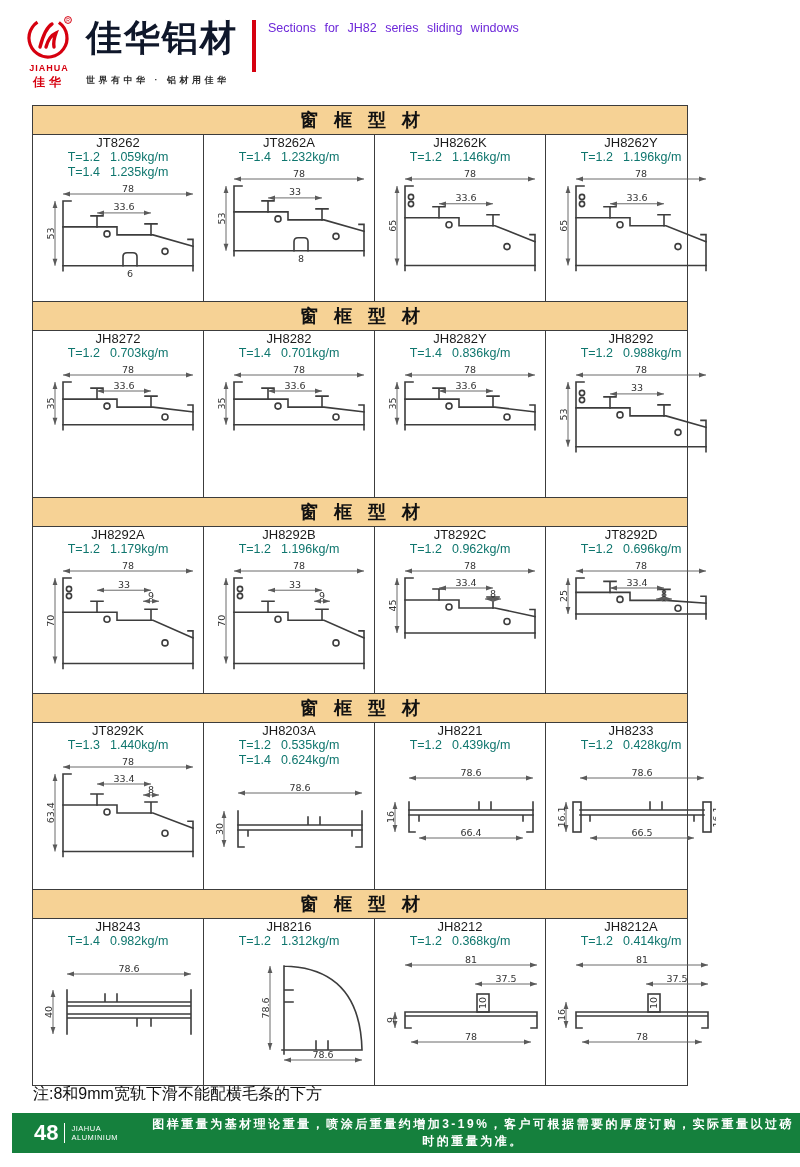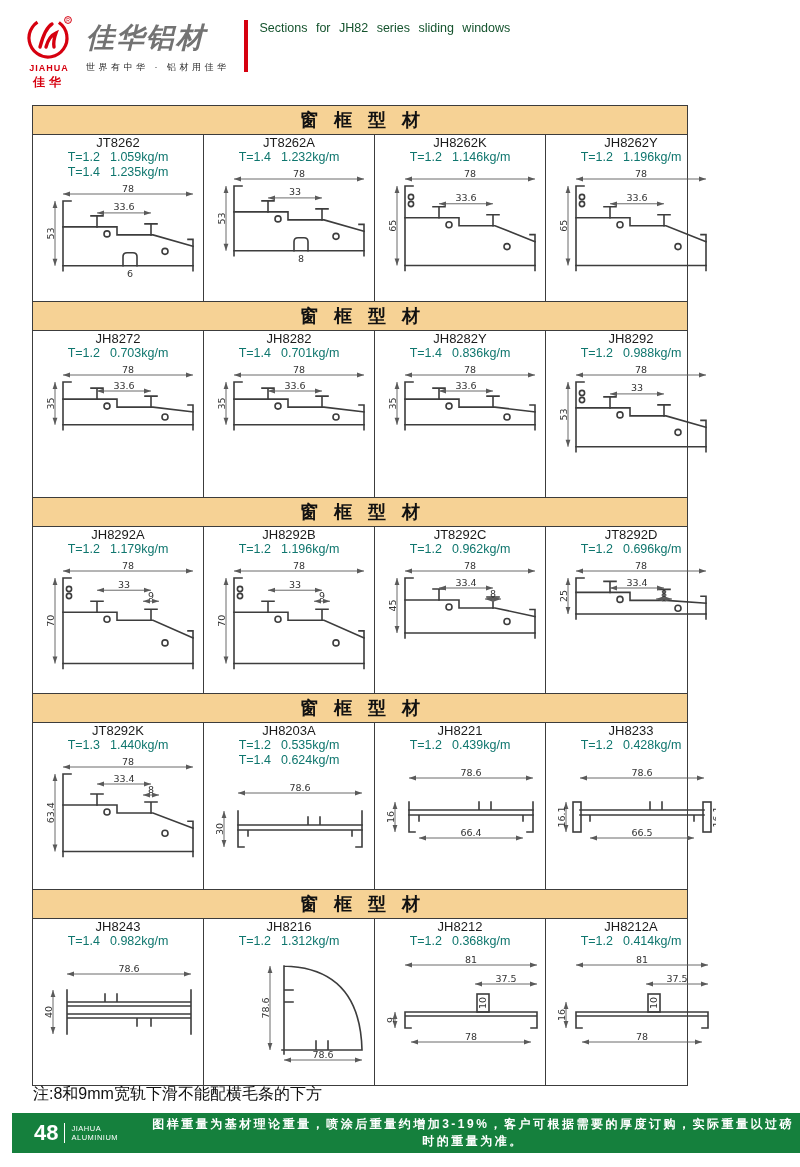--- a/index.html
+++ b/index.html
@@ -5,26 +5,26 @@
   html,body{margin:0;padding:0;}
   body{position:relative;width:800px;height:1167px;background:#ffffff;overflow:hidden;
        font-family:"Liberation Sans",sans-serif;color:#1a1a1a;}
   
   .hd{position:absolute;top:0;left:0;width:800px;height:104px;}
   .hd-inner{position:absolute;top:14px;left:20px;display:flex;align-items:flex-start;}
   .logo-block{display:flex;flex-direction:column;align-items:center;width:58px;margin-right:8px;}
   .logo-sub{color:#d6000f;font-size:9px;font-weight:bold;letter-spacing:1px;margin-top:1px;}
   .logo-cn{color:#d6000f;font-size:12px;font-weight:bold;letter-spacing:4px;margin-top:1px;}
   .brand-block{margin-top:4px;}
-  .brand-name{font-size:28px;font-weight:bold;letter-spacing:2px;color:#737373;line-height:40px;font-style:italic;}
-  .brand-tagline{font-size:9px;font-weight:normal;color:#2b2b2b;letter-spacing:3.5px;margin-top:3px;text-align:right;}
+  .brand-name{font-size:36px;font-weight:bold;letter-spacing:2px;color:#0f172a;line-height:40px;}
+  .brand-tagline{font-size:9px;font-weight:bold;color:#2b2b2b;letter-spacing:3.5px;margin-top:16px;}
   .hd-divider{width:4px;height:52px;background:#d6000f;margin:6px 12px 0 14px;}
   .title-block{margin-top:2px;}
   .page-title{font-size:25px;font-weight:bold;letter-spacing:1px;color:#111;line-height:30px;}
-  .page-subtitle{font-size:12.5px;color:#14532d;word-spacing:5px;margin-top:5px;}
+  .page-subtitle{font-size:12.5px;color:#6d28d9;word-spacing:5px;margin-top:5px;}
   
   .tbl{position:absolute;top:105px;left:32px;width:656px;border:1.4px solid #3c3c3c;box-sizing:border-box;}
   .sec-header{height:28px;background:#f6d295;border-bottom:1.4px solid #3c3c3c;display:flex;
               align-items:center;justify-content:center;}
   .sec-header span{font-size:18px;font-weight:bold;color:#111;letter-spacing:16px;padding-left:16px;}
   .sec-row{display:grid;grid-template-columns:repeat(4,1fr);border-bottom:1.4px solid #3c3c3c;}
   .tbl > .sec-row:last-child{border-bottom:none;}
   .cell{border-right:1px solid #3c3c3c;height:166px;box-sizing:border-box;text-align:center;}
   .cell:last-child{border-right:none;}
   .code{font-size:13px;color:#1a1a1a;line-height:15px;}

